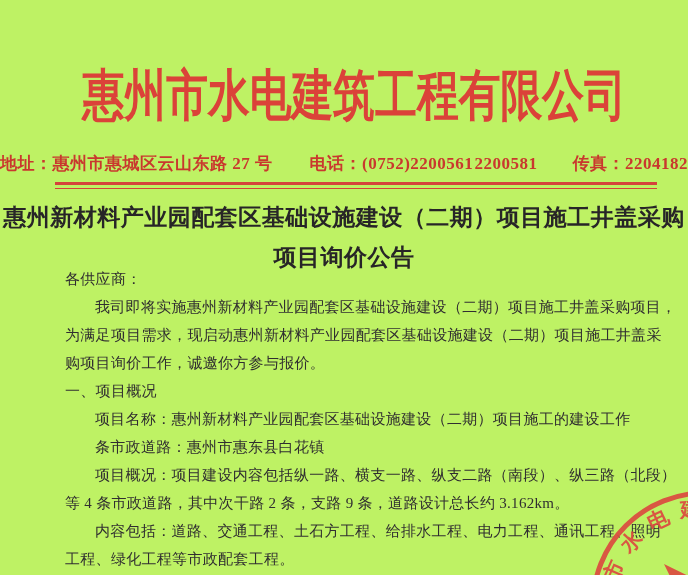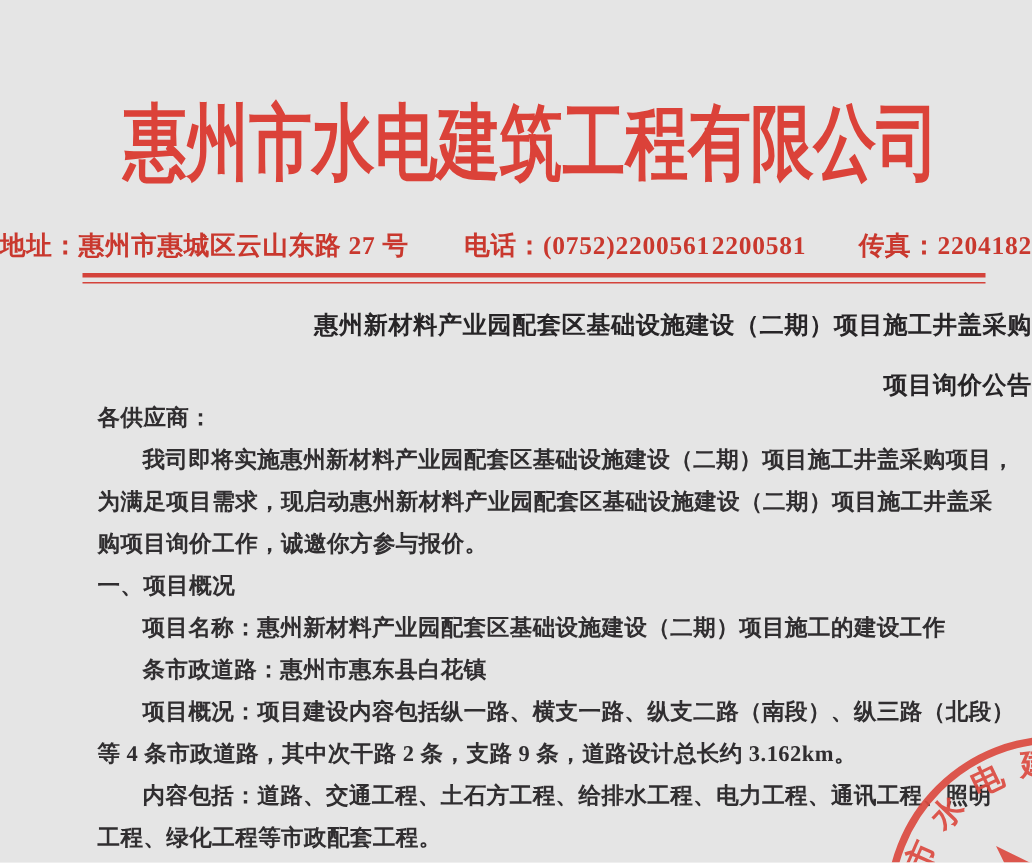--- a/index.html
+++ b/index.html
@@ -1,20 +1,20 @@
 <!DOCTYPE html>
 <html><head>
 <meta charset="utf-8">
 <style>
   html, body { margin: 0; padding: 0; }
   .page {
     position: relative;
     width: 688px;
     height: 575px;
-    background: #e5e5e5;
+    background: #bef264;
     overflow: hidden;
     font-family: "Liberation Serif", "DejaVu Serif", serif;
   }
   .company-name {
     position: absolute;
     top: 62px;
     left: 0;
     width: 100%;
     text-align: center;
     font-size: 55px;
@@ -49,38 +49,37 @@
     width: 602px;
     height: 3px;
     border-top: 3px solid #d4433b;
     border-bottom: 1px solid #d4433b;
   }
   .doc-title {
     position: absolute;
     top: 198px;
     left: 0;
     width: 100%;
-    text-align: right;
-    font-size: 16px;
+    text-align: center;
+    font-size: 23px;
     font-weight: bold;
     color: #272527;
     line-height: 40px;
     letter-spacing: 0.5px;
     white-space: nowrap;
   }
   .doc-body {
     position: absolute;
     top: 265px;
     left: 65px;
     right: 40px;
     font-size: 15px;
     color: #302e30;
     line-height: 28px;
     letter-spacing: 0.3px;
-    font-weight: bold;
   }
   .body-line { white-space: nowrap; }
   .body-line.indent { padding-left: 30px; }
   .seal {
     position: absolute;
     left: 565px;
     top: 465px;
     width: 280px;
     height: 280px;
     opacity: 0.92;

